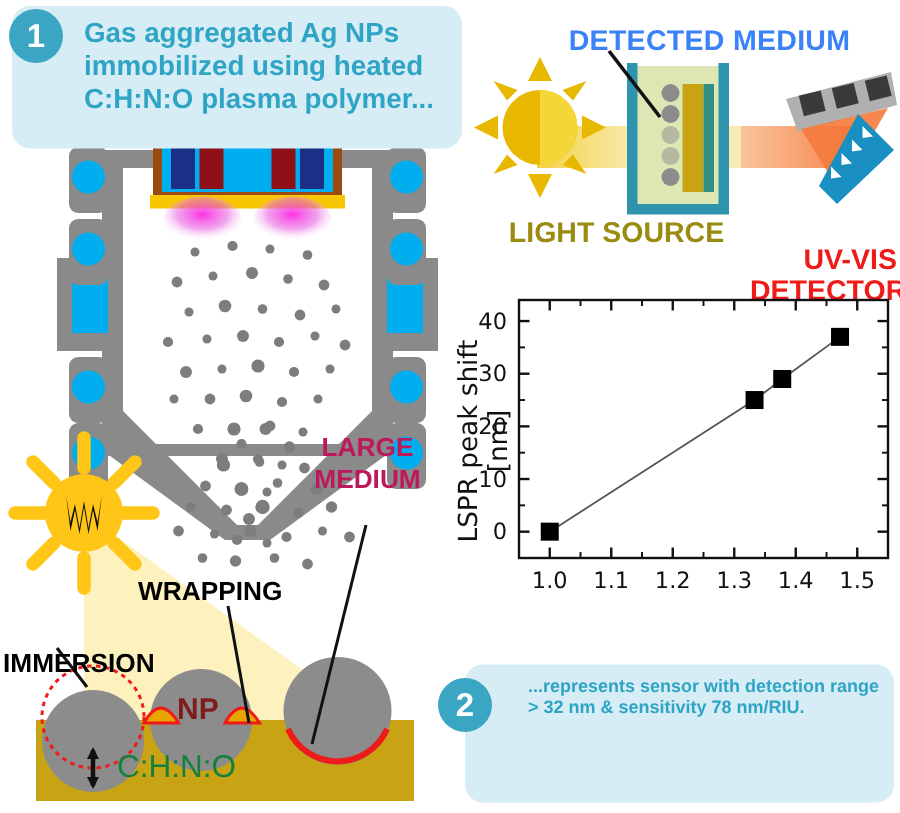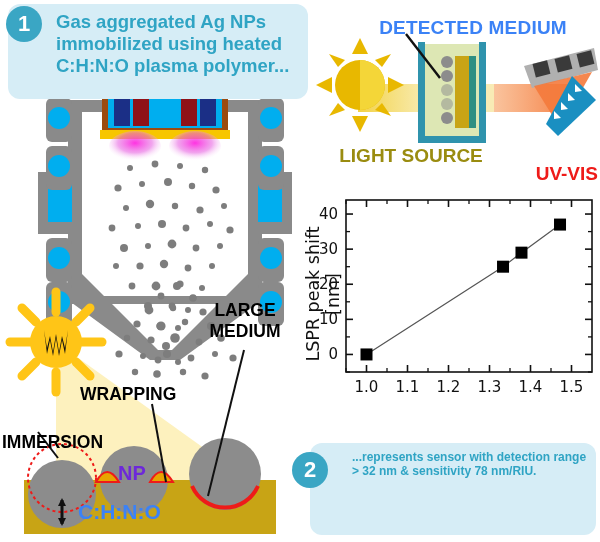--- a/index.html
+++ b/index.html
@@ -42,26 +42,26 @@
   
   .lbl { position: absolute; font-weight: bold; line-height: 1.1; }
 
   #label-detected-medium { left: 368px; top: 18px; width: 210px; text-align: center;
     color: #3b82f6; font-size: 19px; letter-spacing: .2px; }
   #label-light-source { left: 305px; top: 146px; width: 148px; text-align: center;
     color: #9a8c10; font-size: 19px; margin-left: 32px; }
   #label-uvvis { left: 500px; top: 127px; width: 98px; text-align: right;
     color: #ee1b19; font-size: 19px; line-height: 1.12; margin-top: 36px; }
 
-  #label-large-contact { left: 196px; top: 300px; width: 98px; text-align: center;
-    color: #000000; font-size: 17.5px; line-height: 1.22; }
-  #label-wrapping { left: 80px; top: 385px; color: #000; font-size: 17.5px; }
+  #label-large-contact { left: 196px; top: 288px; width: 98px; text-align: center;
+    color: #be185d; font-size: 17.5px; line-height: 1.22; }
+  #label-wrapping { left: 92px; top: 385px; color: #000; font-size: 17.5px; }
   #label-immersion { left: 2px; top: 414px; color: #000; font-size: 17.5px; margin-top: 19px; }
-  #label-chno { left: 78px; top: 500px; color: #3b82f6; font-size: 21px; font-weight: bold; }
-  #label-np { left: 118px; top: 462px; color: #6d28d9; font-size: 20px; font-weight: bold; }
+  #label-chno { left: 78px; top: 500px; color: #15803d; font-size: 21px; font-weight: normal; }
+  #label-np { left: 118px; top: 462px; color: #7f1d1d; font-size: 20px; font-weight: bold; }
 
   
   #chart-panel { position: absolute; left: 296px; top: 186px; width: 304px; height: 246px; }
   #chart-ylabel {
     position: absolute; left: -58px; top: 88px; width: 170px;
     transform: rotate(-90deg);
     font-size: 17.5px; color: #111; text-align: center;
     font-family: "DejaVu Sans", sans-serif;
   }
   #chart-xlabel {
@@ -350,20 +350,21 @@
       <polygon points="258,61 265,68 258,69"></polygon>
       <polygon points="251,70 258,77 251,78"></polygon>
       <polygon points="244,79 251,86 244,87"></polygon>
     </g>
   </svg>
 
   <div class="lbl" id="label-detected-medium">DETECTED MEDIUM</div>
   <div class="lbl" id="label-light-source">LIGHT SOURCE</div>
   <div class="lbl" id="label-uvvis">
     <div>UV-VIS</div>
+    <div>DETECTOR</div>
   </div>
 
   <div class="lbl" id="label-large-contact">
     <div>LARGE</div>
     <div>MEDIUM</div>
   </div>
   <div class="lbl" id="label-wrapping">WRAPPING</div>
   <div class="lbl" id="label-immersion">IMMERSION</div>
   <div class="lbl" id="label-np">NP</div>
   <div class="lbl" id="label-chno">C:H:N:O</div>

